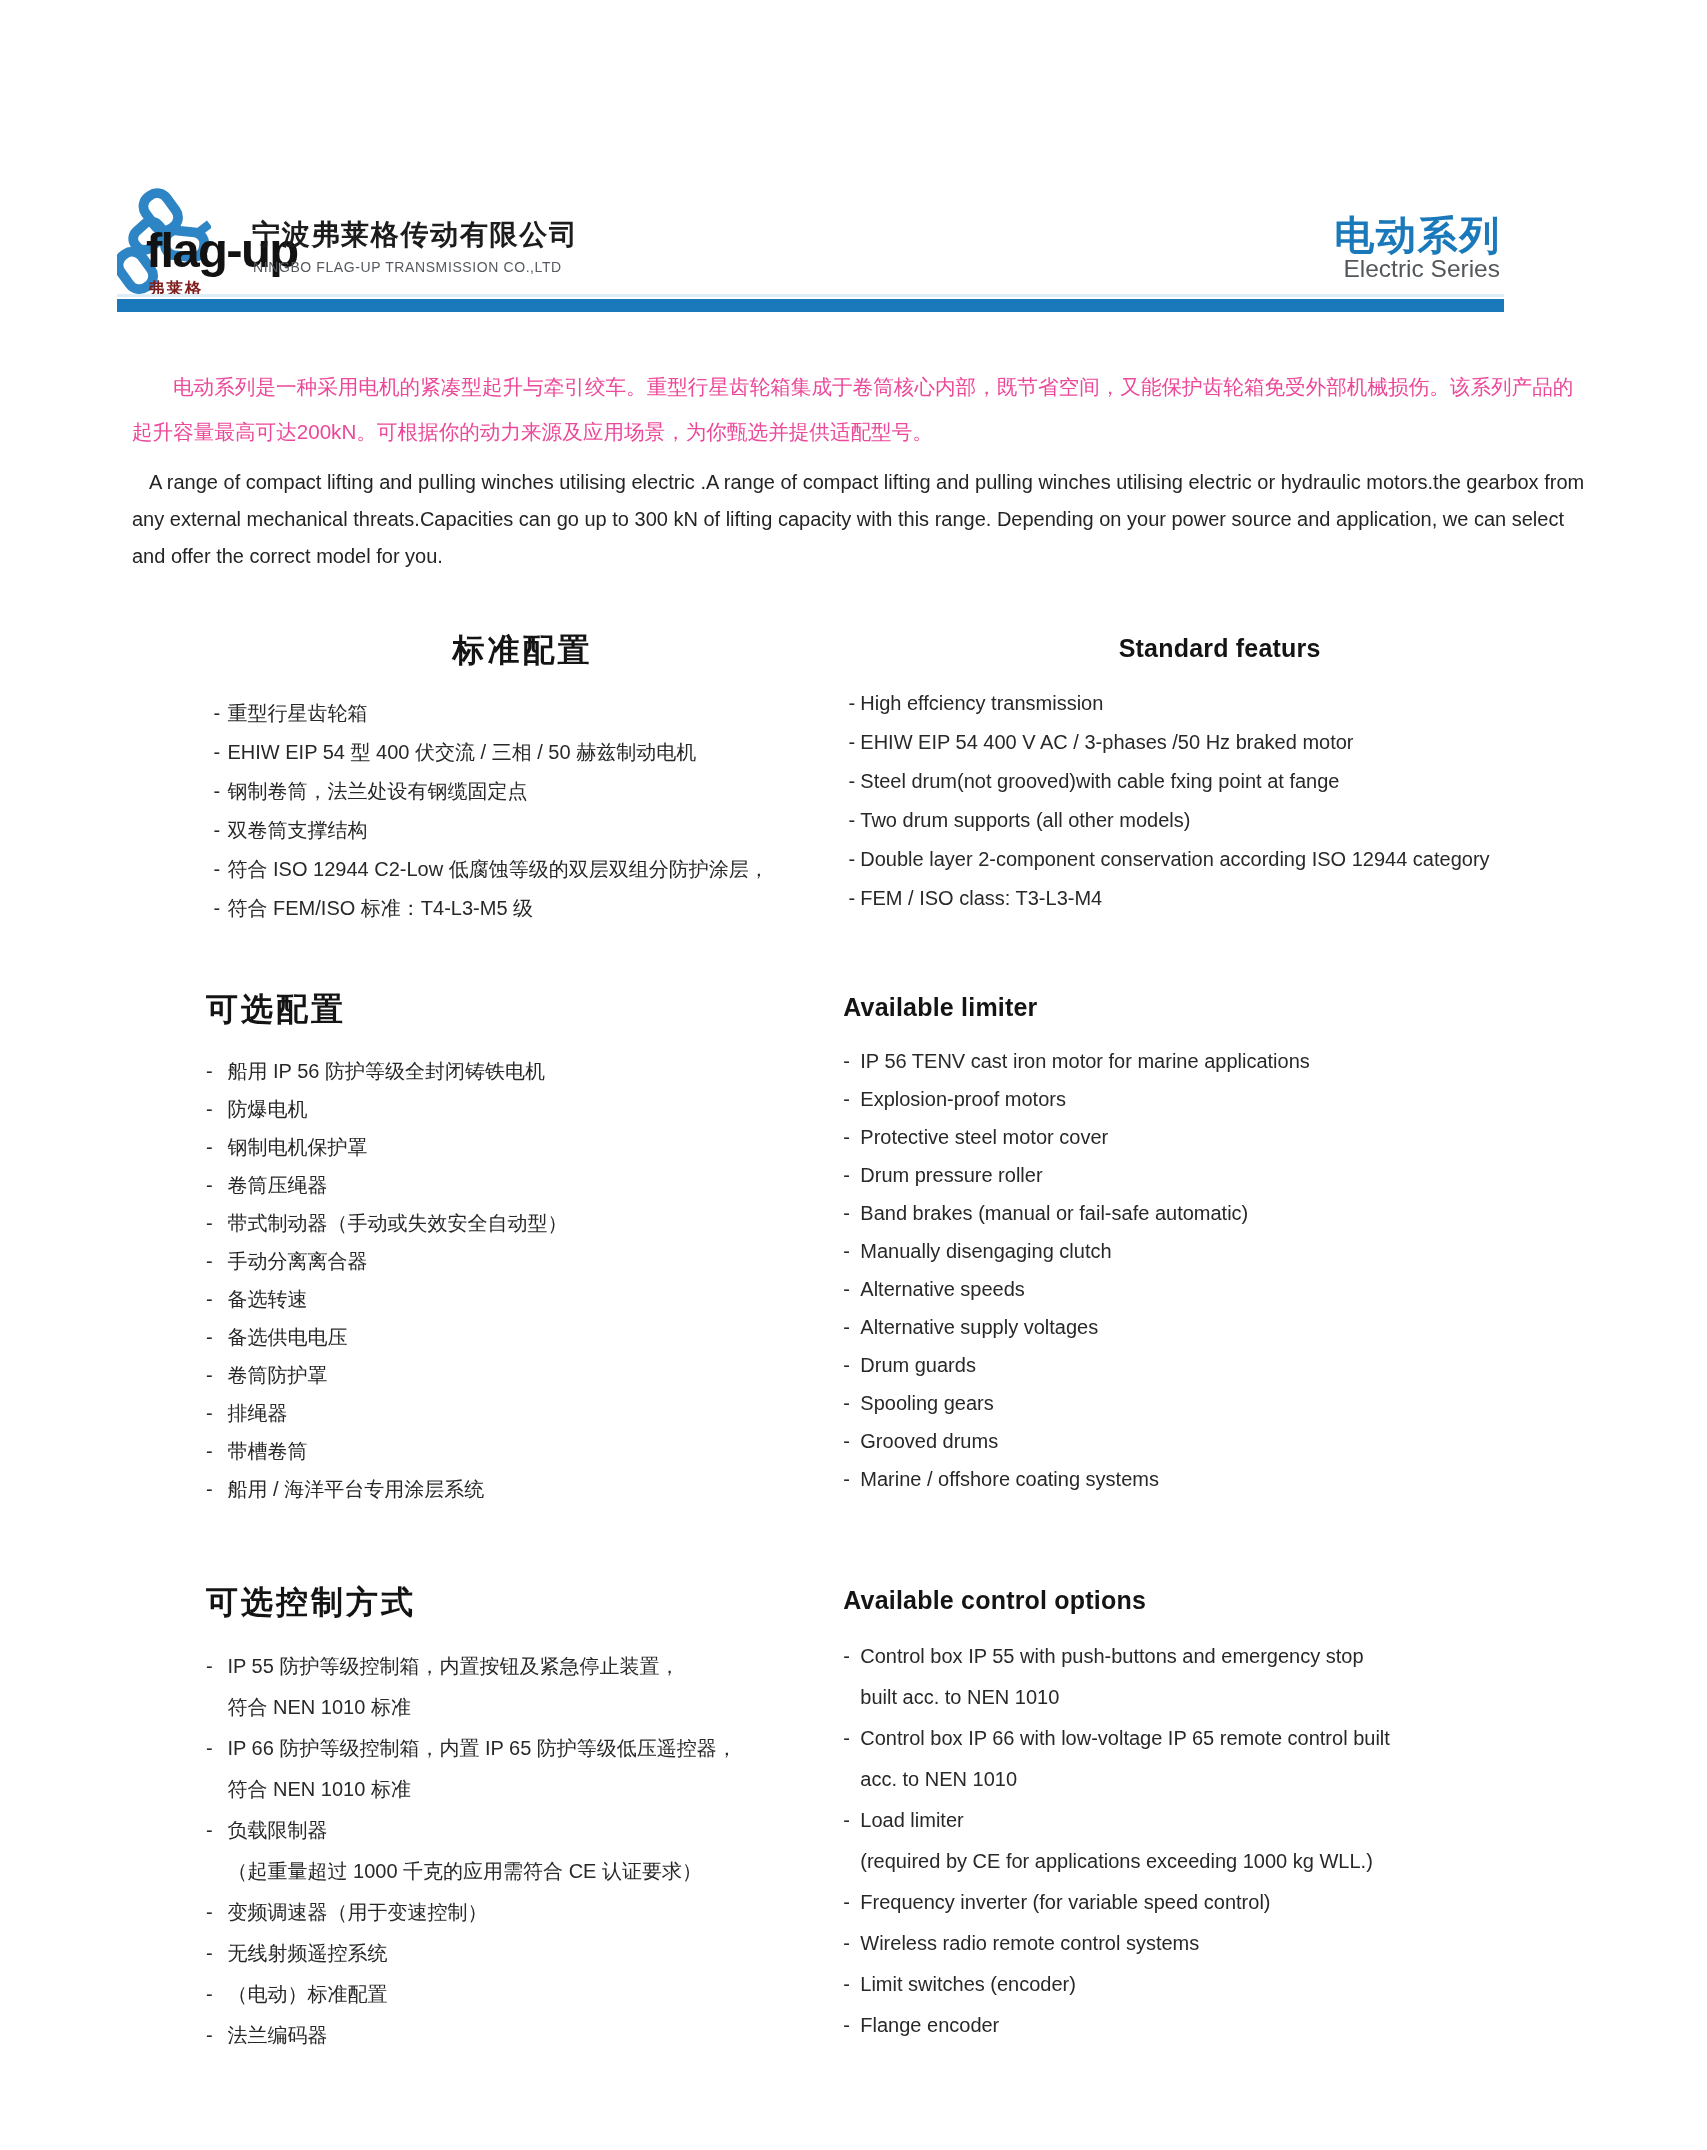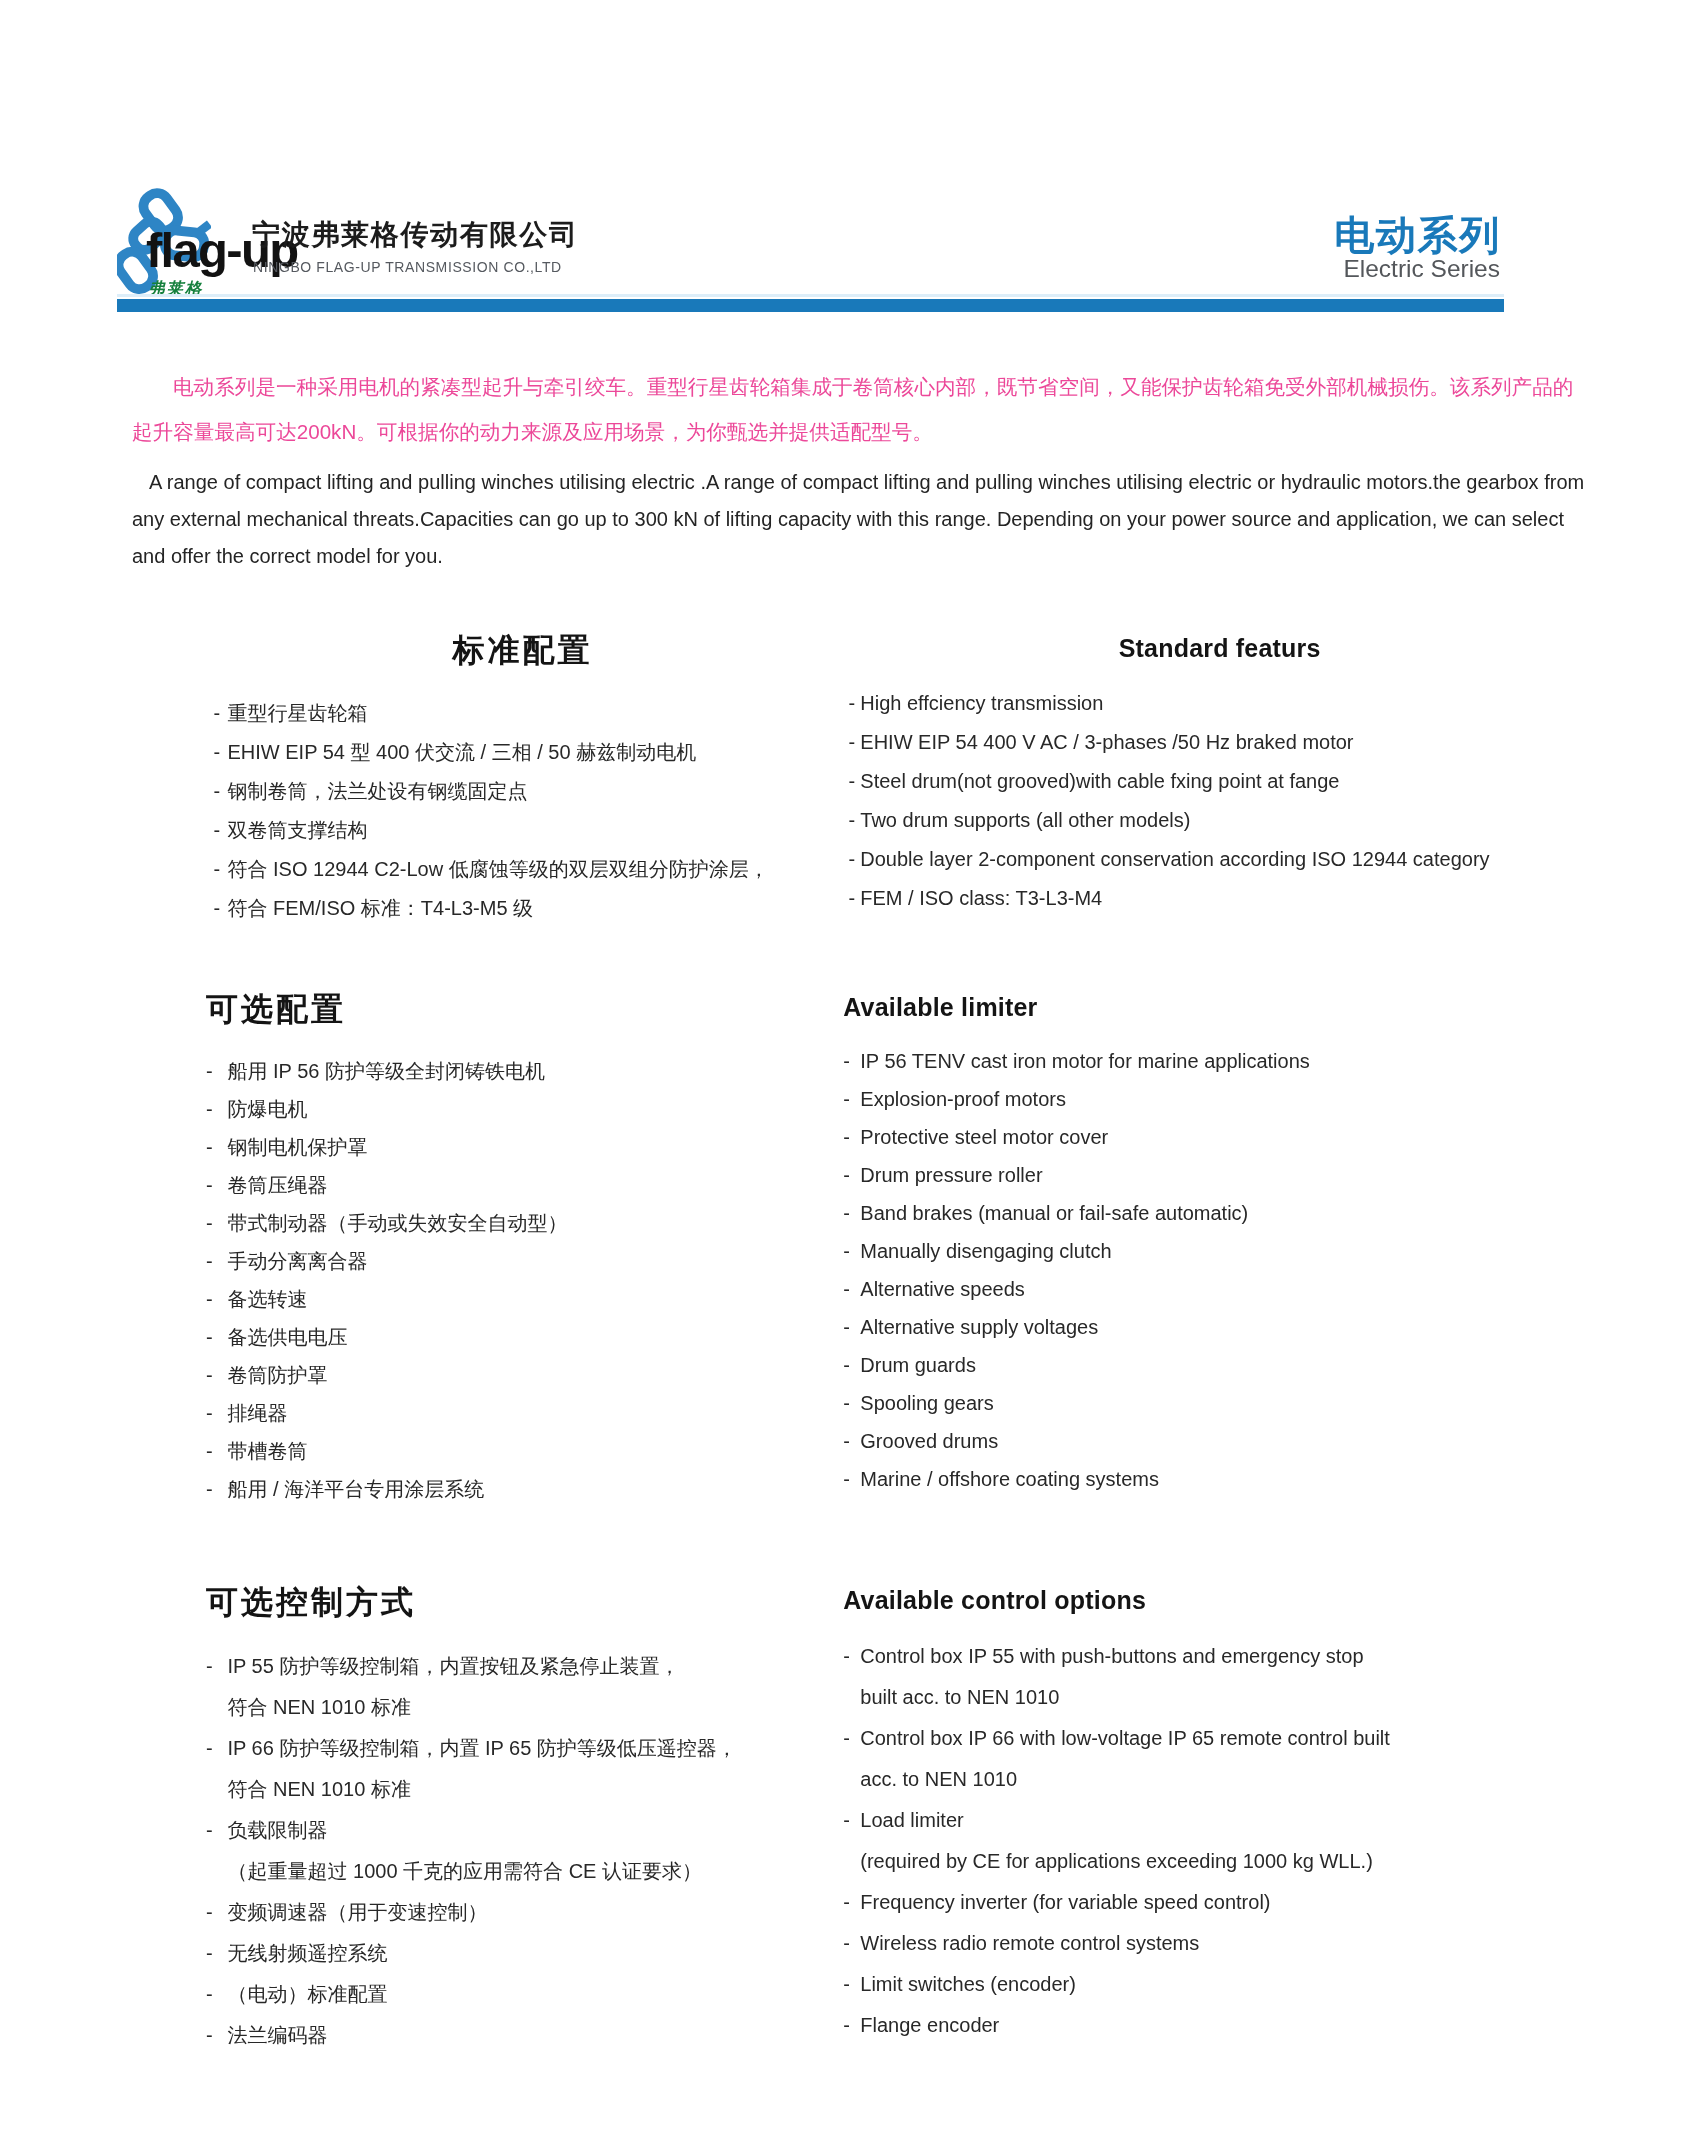--- a/index.html
+++ b/index.html
@@ -12,21 +12,21 @@
   }
   :root { --accent:#1979ba; --logo-blue:#2e85c5; --muted:#55595f; --ink:#1c1c1c; }
 
   .page { position:absolute; inset:0; overflow:hidden; }
 
   
   .logo-icon { position:absolute; left:117px; top:188px; width:94px; height:115px; }
   .brand { position:absolute; left:146px; top:222px; font-size:49px; font-weight:bold;
            letter-spacing:-1.7px; color:#121212; }
   .brand-cn { position:absolute; left:148px; top:278px; font-size:16.3px; font-weight:bold;
-              letter-spacing:2.2px; color:#15803d;font-style:italic; }
+              letter-spacing:2.2px; color:#7f1d1d; }
   .company-cn { position:absolute; left:252px; top:216px; font-size:28px; font-weight:bold;
                 letter-spacing:1.7px; color:var(--ink); white-space:nowrap; }
   .company-en { position:absolute; left:253px; top:259px; font-size:14px; color:var(--muted);
                 letter-spacing:0.6px; white-space:nowrap; }
   .series-cn { position:absolute; right:206px; top:208px; font-size:40px; font-weight:bold;
                letter-spacing:1.7px; color:var(--accent); white-space:nowrap; }
   .series-en { position:absolute; right:207px; top:255px; font-size:24.5px; color:#54575b;
                white-space:nowrap; }
   .header-bar-light { position:absolute; left:117px; top:294px; width:1387px; height:3.4px; background:#ddeef9; }
   .header-bar { position:absolute; left:117px; top:299px; width:1387px; height:12.5px; background:var(--accent); }

